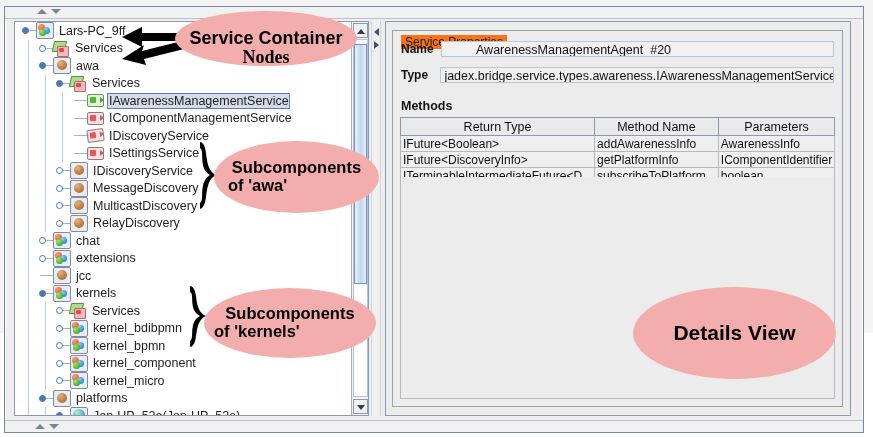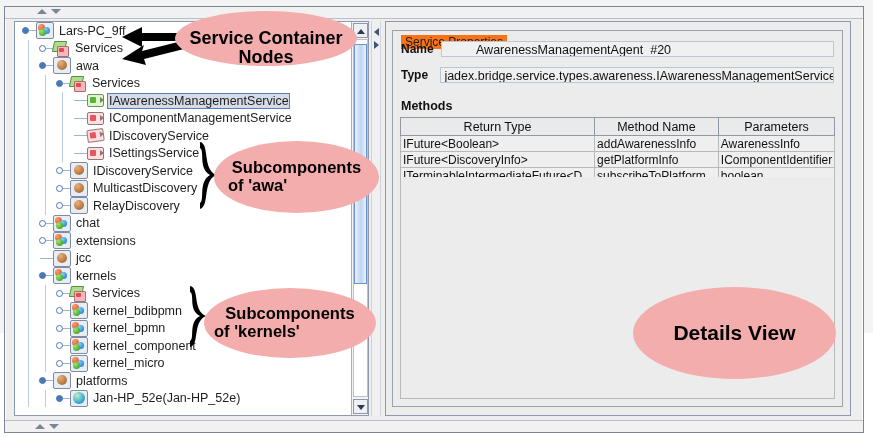--- a/index.html
+++ b/index.html
@@ -306,20 +306,30 @@
           </div>
           <div class="row">
             <span class="vline" style="left: 13px;"></span>
             <span class="vline" style="left: 30px;"></span>
             <span class="ind" style="width: 40px;"></span>
             <span class="handle has"></span>
             <span class="ic ic-agent">
               <i></i>
             </span>
             <span class="lbl">IDiscoveryService</span>
+          </div>
+          <div class="row">
+            <span class="vline" style="left: 13px;"></span>
+            <span class="vline" style="left: 30px;"></span>
+            <span class="ind" style="width: 40px;"></span>
+            <span class="handle has"></span>
+            <span class="ic ic-agent">
+              <i></i>
+            </span>
+            <span class="lbl">MessageDiscovery</span>
           </div>
           <div class="row">
             <span class="vline" style="left: 13px;"></span>
             <span class="vline" style="left: 30px;"></span>
             <span class="ind" style="width: 40px;"></span>
             <span class="handle has"></span>
             <span class="ic ic-agent">
               <i></i>
             </span>
             <span class="lbl">MulticastDiscovery</span>
@@ -546,21 +556,21 @@
 
     <svg class="arrow" style="position:absolute;left:120px;top:26px;" width="80" height="42" viewBox="0 0 80 42">
       <path d="M2 11 L22 1 L22 7 L72 7 L72 15 L22 15 L22 21 Z" fill="#000"></path>
       <path d="M2 41 L24 27 L22 33 L70 21 L72 29 L24 41 L26 47 Z" fill="#000" transform="translate(0,-8)"></path>
     </svg>
 
     <div class="ellipse" style="left:175px;top:11px;width:182px;height:55px;font-size:18px;background:#f4adad;">
       <span>Service Container</span>
     </div>
     <div class="ellipse" style="left:175px;top:11px;width:182px;height:55px;font-size:18px;background:transparent;align-items:flex-end;">
-      <span style="margin-bottom:-1px;">Nodes</span>
+      <span style="margin-bottom:-1px;font-family:Liberation Serif, serif;">Nodes</span>
     </div>
 
     <svg class="brace" style="position:absolute;left:196px;top:142px;" width="26" height="68" viewBox="0 0 26 68">
       <path d="M4 0 C14 2, 6 26, 20 33 C6 40, 14 64, 4 67 L4 61 C9 58, 2 40, 14 33 C2 26, 9 9, 4 6 Z" fill="#000"></path>
     </svg>
     <div class="ellipse" style="left:214px;top:141px;width:165px;height:72px;font-size:16.5px;background:#f4adad;flex-direction:column;">
       <span>Subcomponents</span>
       <span style="align-self:flex-start;margin-left:14px;">of 'awa'</span>
     </div>
 

